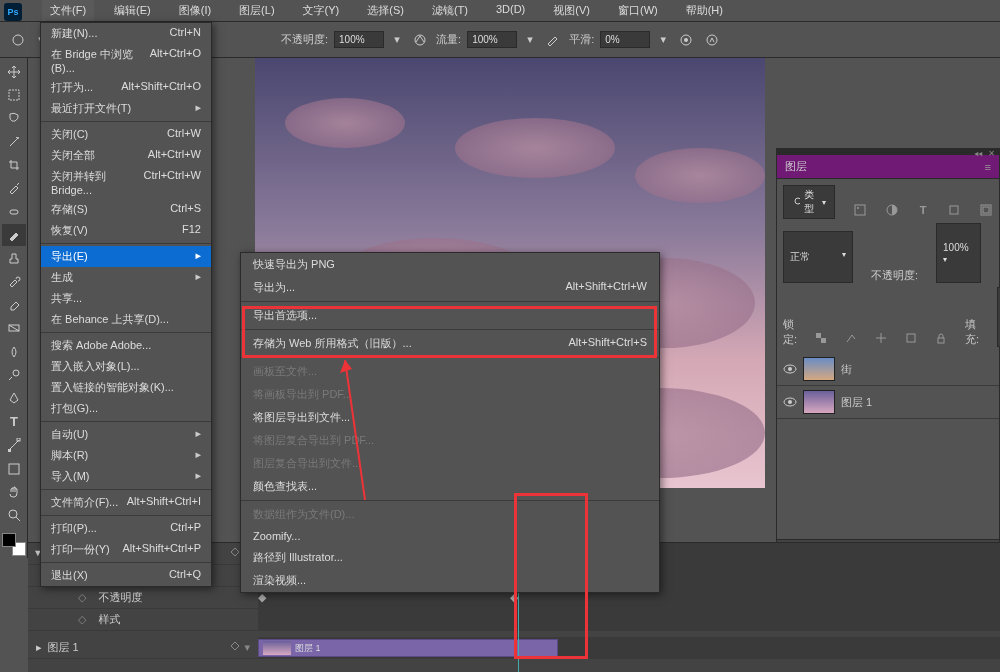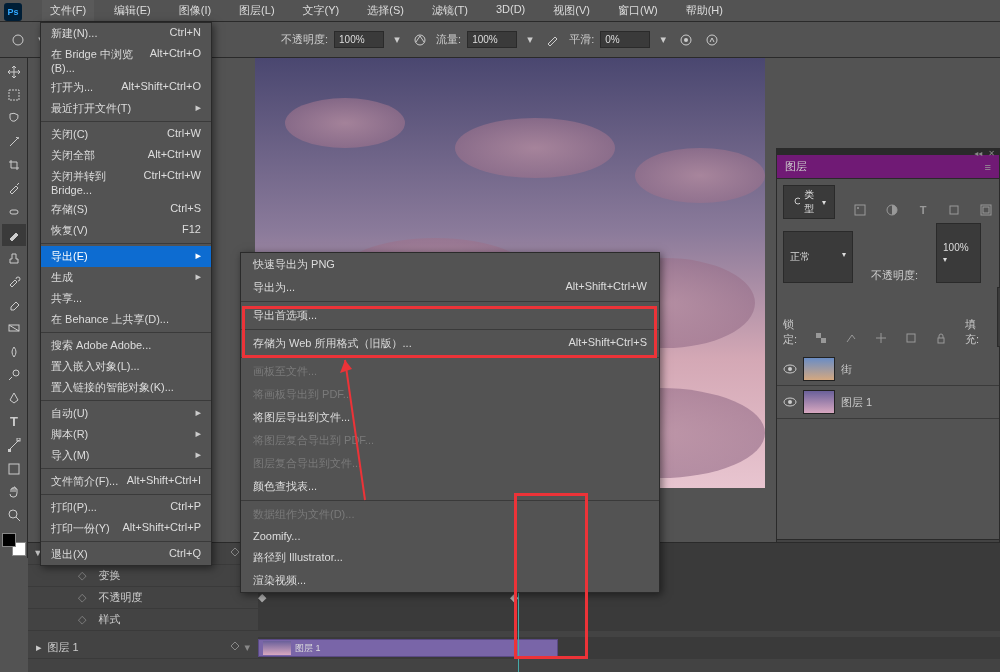--- a/index.html
+++ b/index.html
@@ -314,20 +314,24 @@
       <span></span>
     </div>
     <div class="row">
       <span>置入嵌入对象(L)...</span>
       <span></span>
     </div>
     <div class="row">
       <span>置入链接的智能对象(K)...</span>
       <span></span>
     </div>
+    <div class="row">
+      <span>打包(G)...</span>
+      <span></span>
+    </div>
     <div class="sep"></div>
     <div class="row">
       <span>自动(U)</span>
       <span class="arrow">▸</span>
     </div>
     <div class="row">
       <span>脚本(R)</span>
       <span class="arrow">▸</span>
     </div>
     <div class="row">

